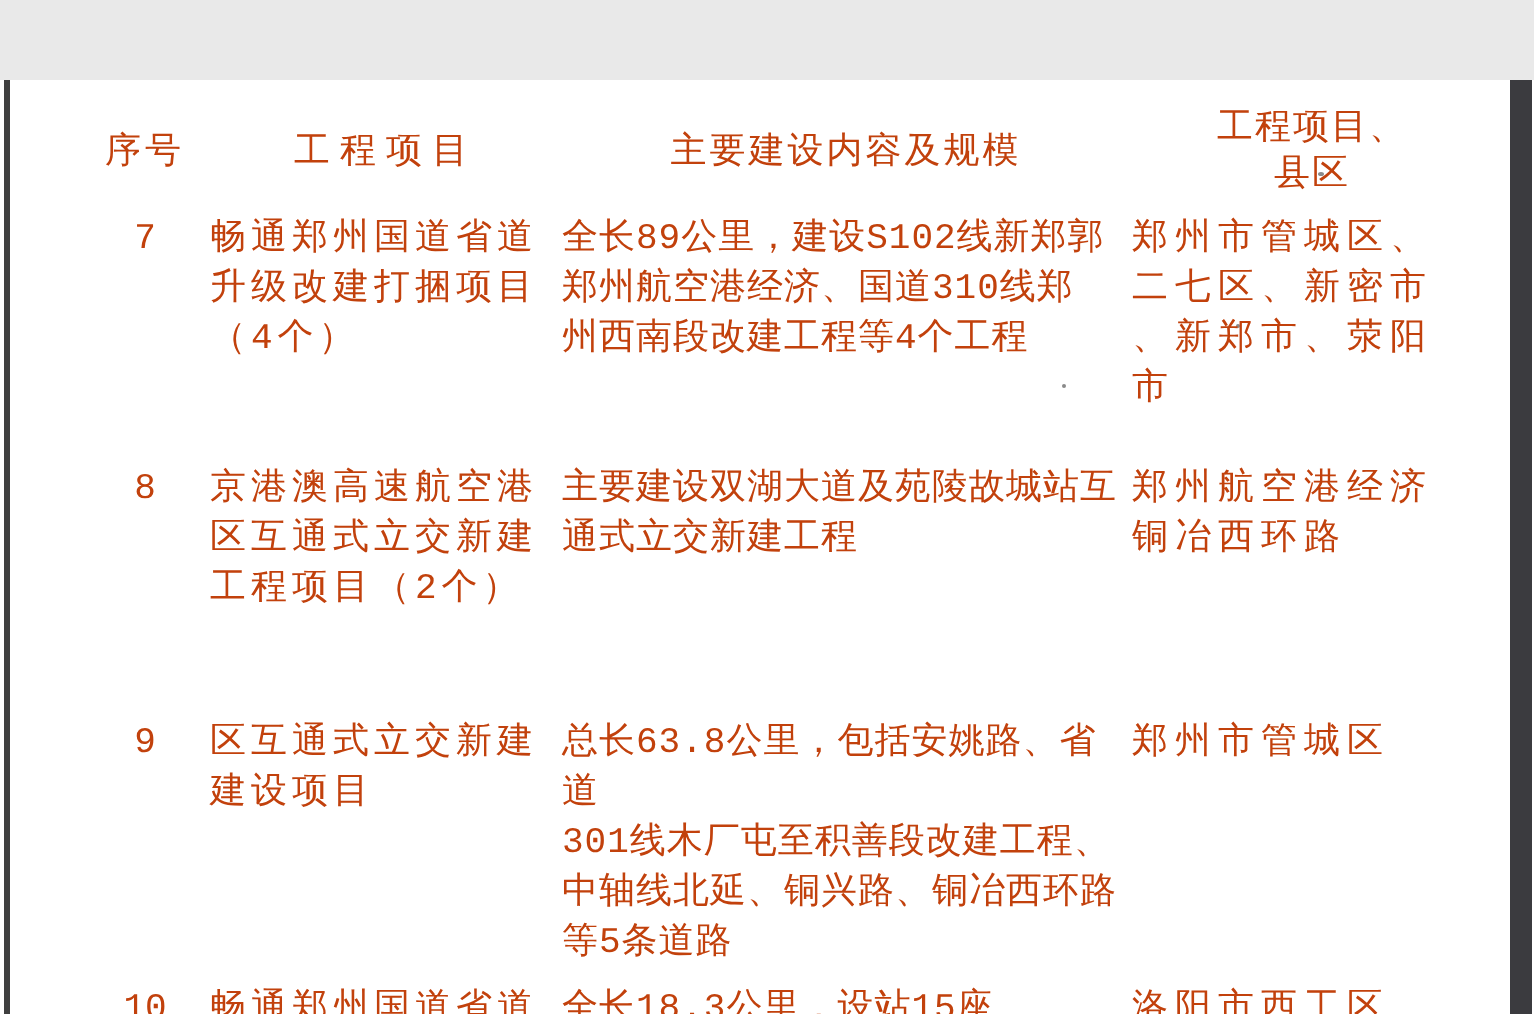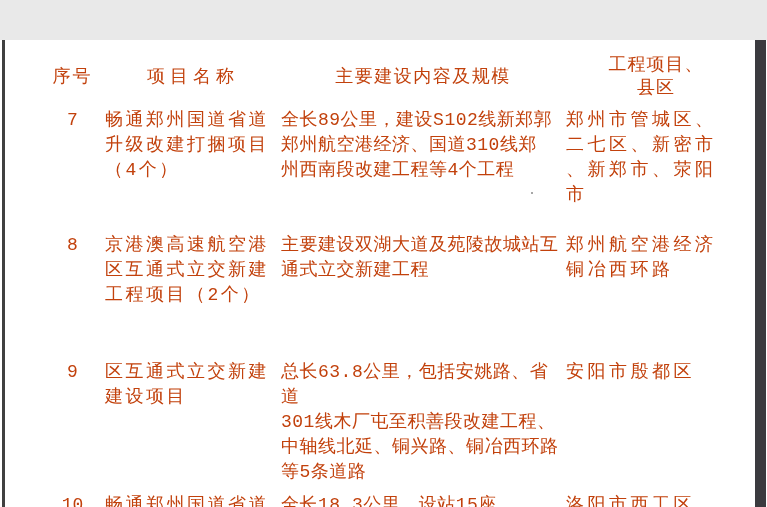--- a/index.html
+++ b/index.html
@@ -61,21 +61,21 @@
   <div class="edge-right"></div>
   <div class="edge-bottom"></div>
   <div class="speck s1"></div>
   <div class="speck s2"></div>
   <div class="speck s3"></div>
 
   <div class="doc-table">
 
     <div class="row">
       <div class="hcell h-index">序号</div>
-      <div class="hcell h-name">项目名称</div>
+      <div class="hcell h-name">工程项目</div>
       <div class="hcell h-content">主要建设内容及规模</div>
       <div class="hcell h-region">工程项目、
 县区</div>
     </div>
 
     <div class="row rowh-1">
       <div class="cell c-index">7</div>
       <div class="cell c-name">畅通郑州国道省道
 升级改建打捆项目
 （4个）</div>
@@ -100,21 +100,21 @@
     </div>
 
     <div class="row rowh-3">
       <div class="cell c-index">9</div>
       <div class="cell c-name">区互通式立交新建
 建设项目</div>
       <div class="cell c-content">总长63.8公里，包括安姚路、省道
 301线木厂屯至积善段改建工程、
 中轴线北延、铜兴路、铜冶西环路
 等5条道路</div>
-      <div class="cell c-region">安阳市殷都区</div>
+      <div class="cell c-region">郑州市管城区</div>
     </div>
 
     <div class="row">
       <div class="cell c-index">10</div>
       <div class="cell c-name">畅通郑州国道省道
 通2号线一期项目</div>
       <div class="cell c-content">全长18.3公里，设站15座</div>
       <div class="cell c-region">洛阳市西工区、
 老城区、洛龙区</div>
     </div>

